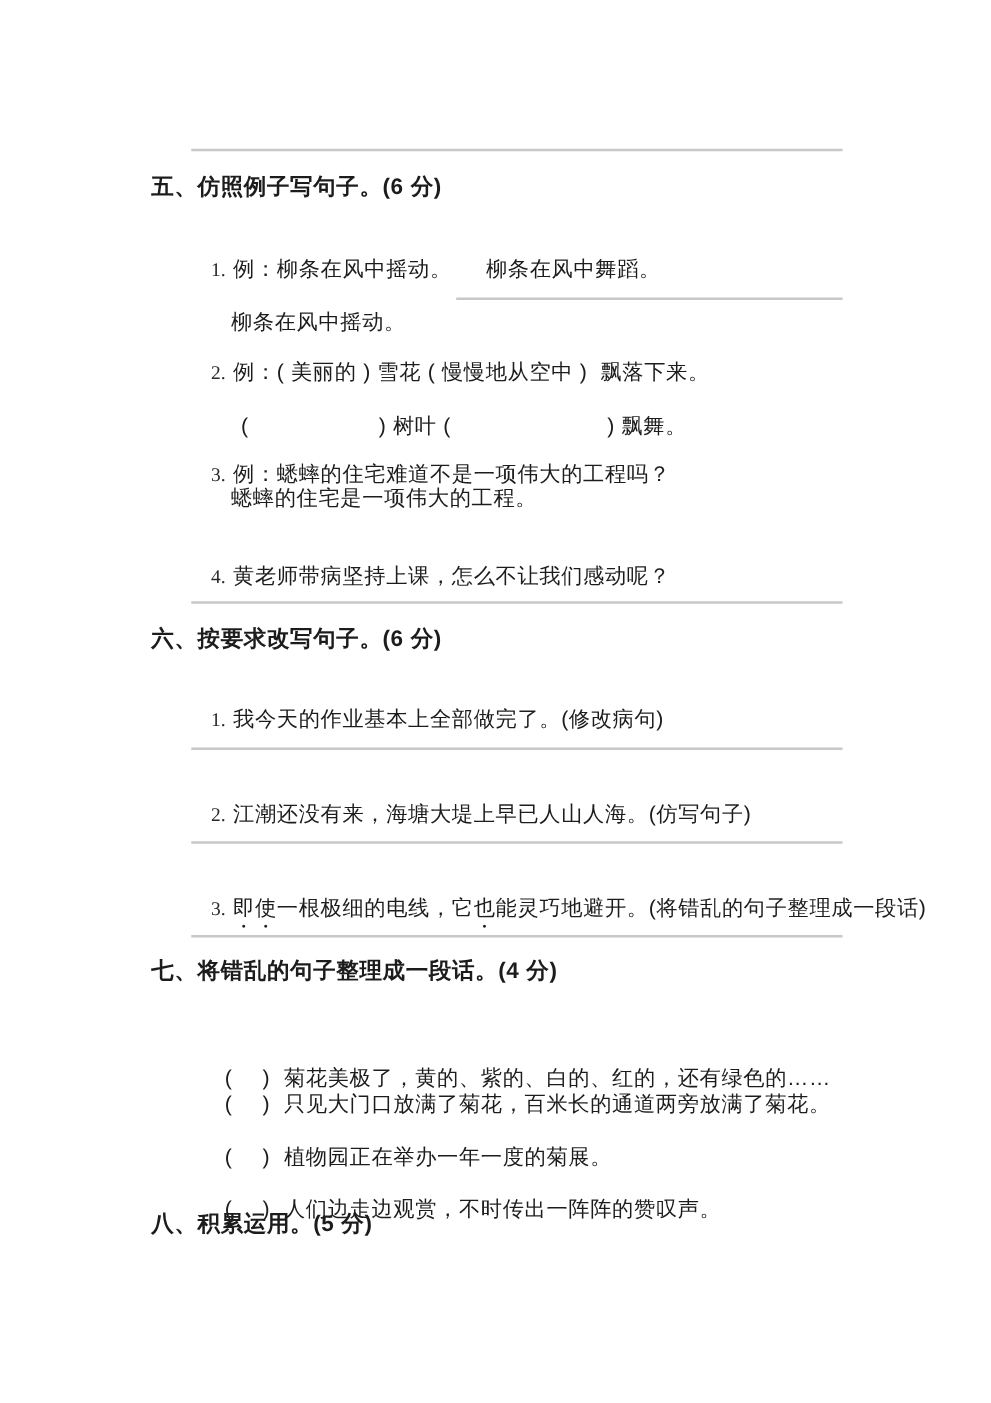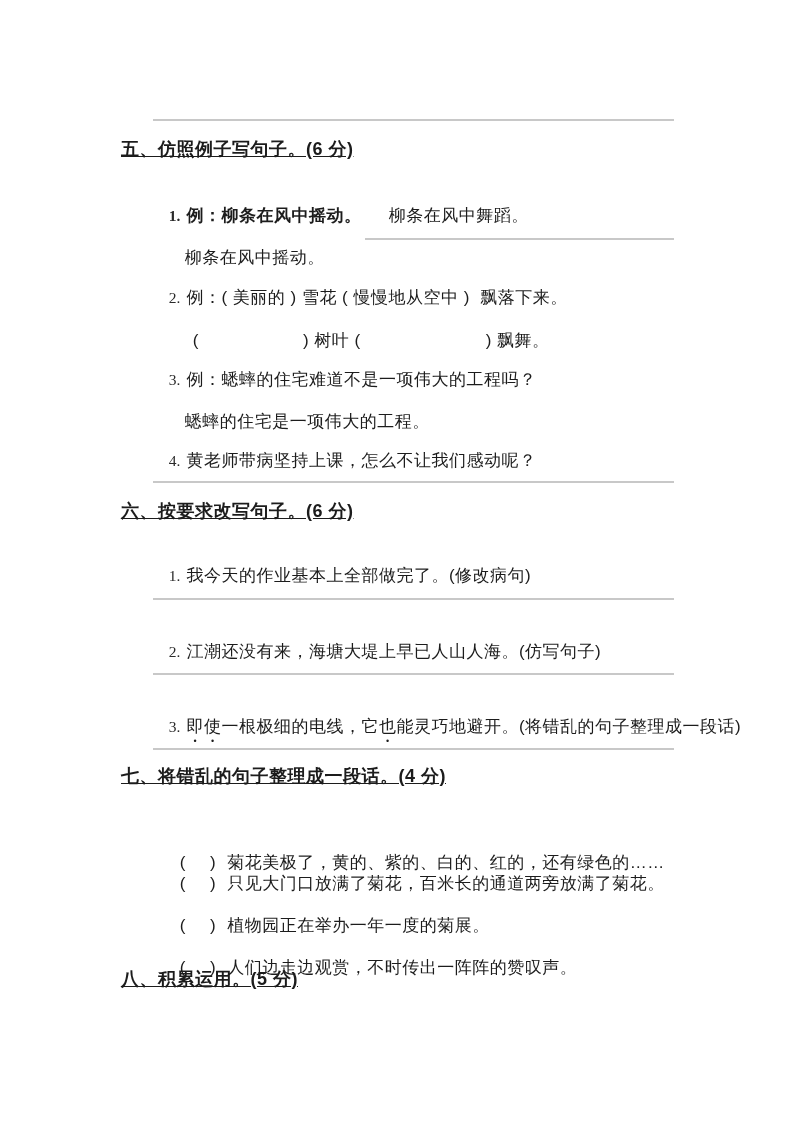--- a/index.html
+++ b/index.html
@@ -1,61 +1,61 @@
 <!DOCTYPE html>
 <html><head>
 <meta charset="utf-8">
 <style>
   html,body{margin:0;padding:0;background:#ffffff;}
   .page{
     position:relative;width:793px;height:1122px;background:#ffffff;
     font-family:"Liberation Sans",sans-serif;color:#1c1c1c;overflow:hidden;
   }
   .abs{position:absolute;white-space:pre;line-height:23px;}
-  .heading{font-weight:bold;font-size:18px;letter-spacing:0.5px;text-decoration:underline;}
+  .heading{font-weight:bold;font-size:18px;letter-spacing:0.5px;}
   .txt{font-size:17px;letter-spacing:0.5px;}
   .num{font-family:"Liberation Serif",serif;font-size:15.5px;margin-right:6px;color:#2a2a2a;}
   .rule{position:absolute;height:2px;background:#c8c8c8;}
   .gap{display:inline-block;height:1px;vertical-align:baseline;}
   .emph{
     -webkit-text-emphasis:filled dot;-webkit-text-emphasis-position:under right;
     text-emphasis:filled dot;text-emphasis-position:under right;
   }
 </style>
 </head>
 <body>
 
 <div class="page">
 
   <div class="rule" style="left:153px;top:119px;width:521px;"></div>
 
   <div class="abs heading" style="left:121px;top:138px;">五、仿照例子写句子。(6 分)</div>
 
-  <div class="abs" style="left:151px;top:181px;font-weight:bold;">
+  <div class="abs" style="left:151px;top:181px;">
     <span class="num">1.</span><span class="txt">例：柳条在风中摇动。</span>
   </div>
   <div class="abs" style="left:371px;top:181px;">
     <span class="txt">柳条在风中舞蹈。</span>
   </div>
   <div class="abs" style="left:167px;top:223px;">
     <span class="txt">柳条在风中摇动。</span>
   </div>
   <div class="rule" style="left:365px;top:238px;width:309px;"></div>
 
   <div class="abs" style="left:151px;top:263px;">
     <span class="num">2.</span><span class="txt">例：( 美丽的 ) 雪花 ( 慢慢地从空中 )  飘落下来。</span>
   </div>
   <div class="abs" style="left:175px;top:306px;">
     <span class="txt">(</span><span class="gap" style="width:104px;"></span><span class="txt">) 树叶 (</span><span class="gap" style="width:125px;"></span><span class="txt">) 飘舞。</span>
   </div>
 
   <div class="abs" style="left:151px;top:345px;">
     <span class="num">3.</span><span class="txt">例：蟋蟀的住宅难道不是一项伟大的工程吗？</span>
   </div>
-  <div class="abs" style="left:167px;top:387px;">
+  <div class="abs" style="left:167px;top:364px;">
     <span class="txt">蟋蟀的住宅是一项伟大的工程。</span>
   </div>
 
   <div class="abs" style="left:151px;top:426px;">
     <span class="num">4.</span><span class="txt">黄老师带病坚持上课，怎么不让我们感动呢？</span>
   </div>
   <div class="rule" style="left:153px;top:481px;width:521px;"></div>
 
   <div class="abs heading" style="left:121px;top:500px;">六、按要求改写句子。(6 分)</div>
 

